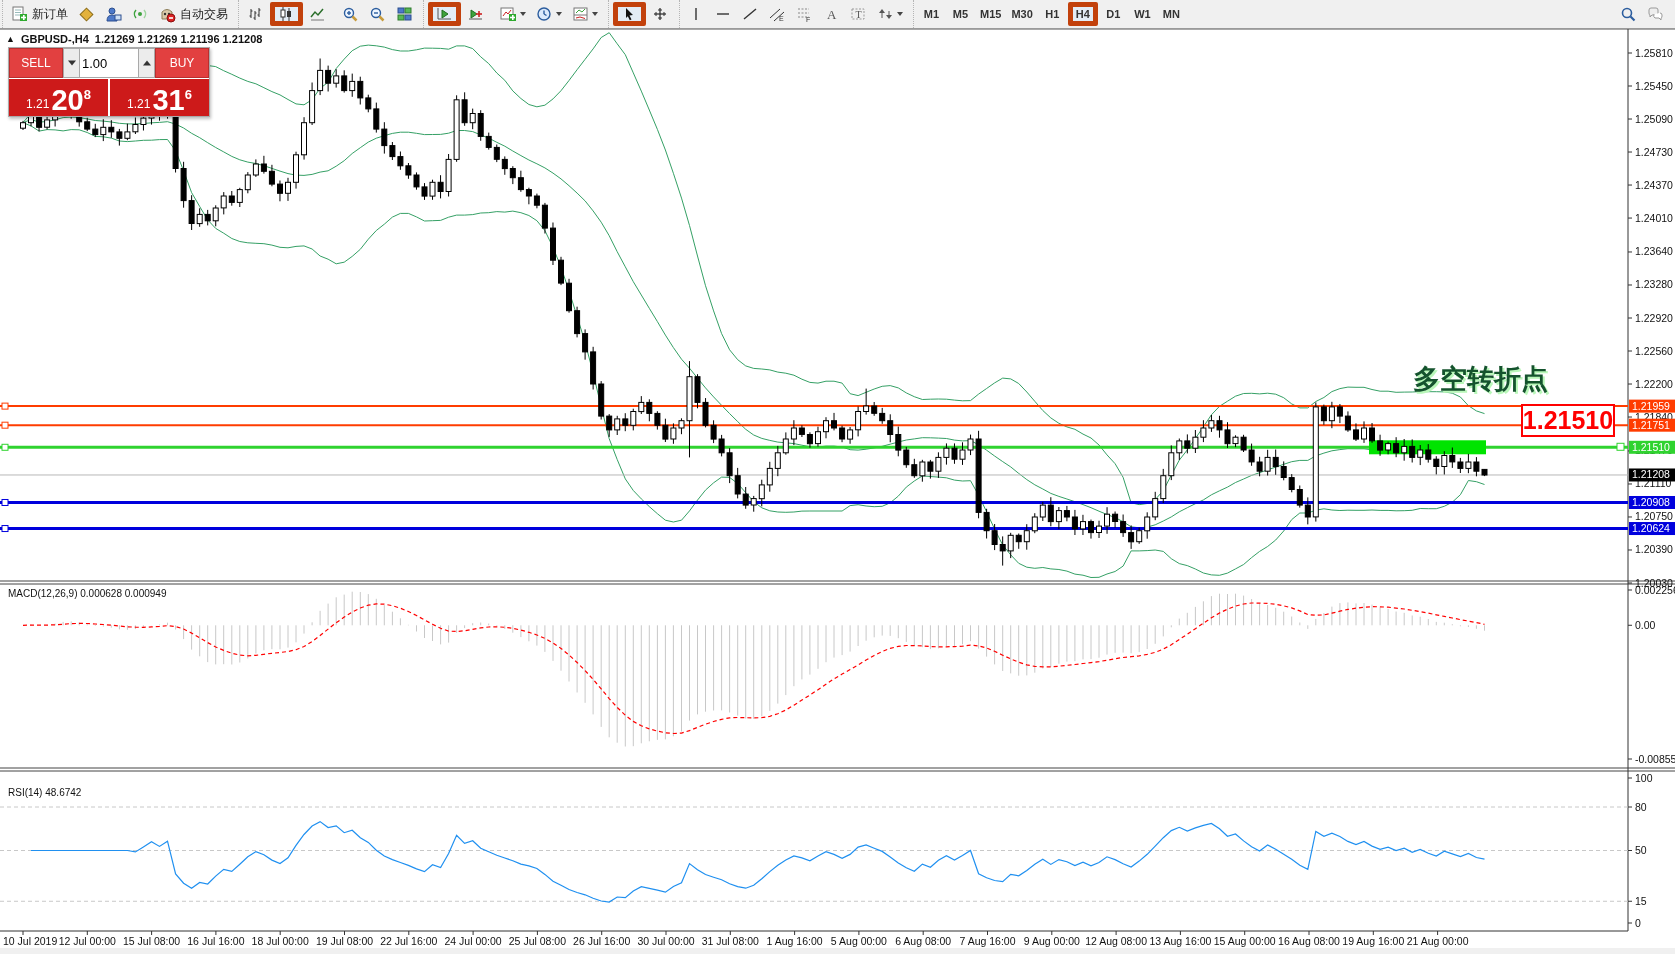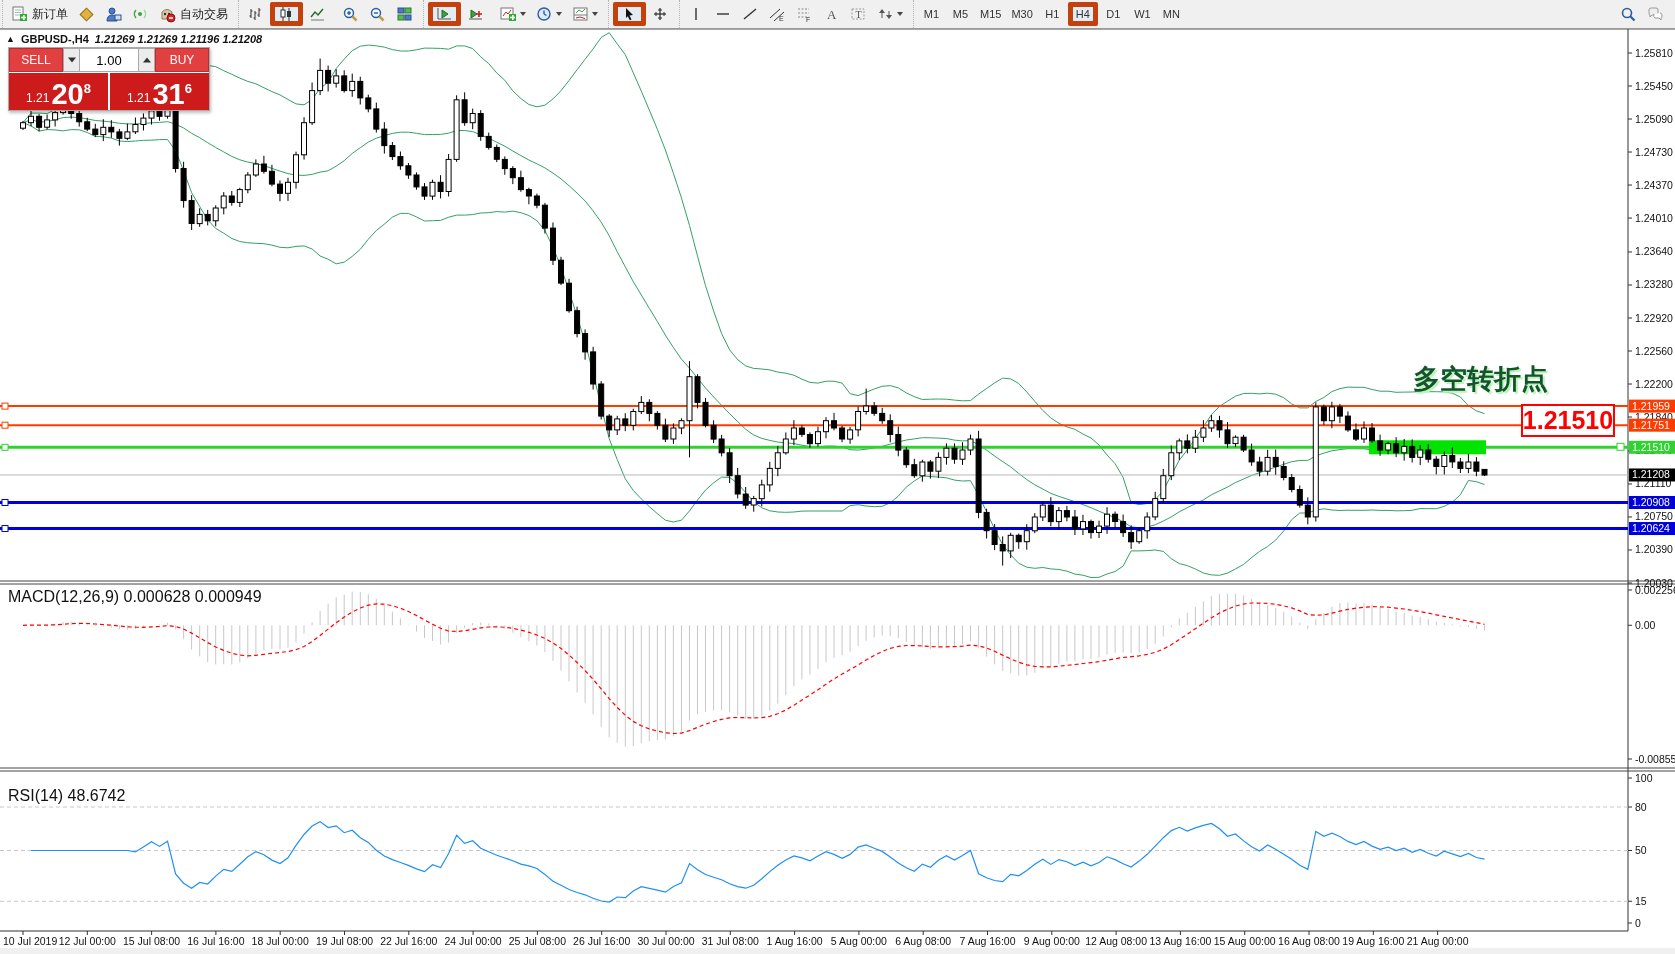--- a/index.html
+++ b/index.html
@@ -11,56 +11,56 @@
   .tb-group{display:flex;align-items:center;height:28px;padding:0 3px;}
   .tb-group.grip{border-left:1px dotted #b5b5b5;margin-left:2px;}
   .tb-btn{display:flex;align-items:center;height:24px;min-width:24px;padding:0 3px;margin:8px 1px;
     border:1px solid transparent;background:transparent;border-radius:2px;cursor:default;
     font-family:"Liberation Sans",sans-serif;font-size:12px;color:#222;}
   .tb-btn.pressed{background:#e3ecf5;border:5px solid #c2410c;}
   .tb-btn .lbl{margin-left:4px;white-space:nowrap;}
   .tb-btn .caret{margin-left:3px;width:0;height:0;border-left:3.5px solid transparent;
     border-right:3.5px solid transparent;border-top:4px solid #444;}
   .tb-btn svg{display:block;}
-  .tb-tf{font-size:11px;font-weight:normal;color:#333;min-width:27px;justify-content:center;}
+  .tb-tf{font-size:11px;font-weight:bold;color:#333;min-width:27px;justify-content:center;}
   #tb-right{margin-left:auto;display:flex;align-items:center;padding-right:6px;}
 
   
   #chartsvg{position:absolute;left:0;top:0;z-index:1;}
   #symbol-header{position:absolute;left:6px;top:33px;z-index:10;font-size:11px;font-weight:bold;
     color:#111;display:flex;align-items:center;gap:6px;}
   #symbol-header .tri{font-size:9px;}
-  #symbol-header .vals{font-weight:bold;font-style:italic;}
+  #symbol-header .vals{font-weight:bold;}
 
   
   #trade-panel{position:absolute;left:8px;top:47px;width:200px;z-index:10;
     border:1px solid #aaa;background:#f5f5f5;box-shadow:1px 2px 3px rgba(0,0,0,.25);}
-  .tp-row{display:flex;height:24px;}
+  .tp-row{display:flex;height:30px;}
   .tp-sell-btn,.tp-buy-btn{flex:0 0 54px;background:#e24040;color:#fff;border:1px solid #b92f2f;
     font-size:12px;font-family:"Liberation Sans",sans-serif;}
   .tp-spin{flex:0 0 17px;background:#ececec;border:1px solid #a9a9a9;position:relative;padding:0;}
   .tp-spin i{position:absolute;left:50%;top:50%;transform:translate(-50%,-50%);width:0;height:0;}
   .tp-spin.down i{border-left:4px solid transparent;border-right:4px solid transparent;border-top:5px solid #333;}
   .tp-spin.up i{border-left:4px solid transparent;border-right:4px solid transparent;border-bottom:5px solid #333;}
-  .tp-vol{flex:1;border:1px solid #a9a9a9;border-left:none;border-right:none;text-align:center;
+  .tp-vol{flex:1;border:1px solid #a9a9a9;border-left:none;border-right:none;text-align:left;
     font-size:13px;font-family:"Liberation Sans",sans-serif;background:#fff;min-width:0;}
   .tp-prices{display:flex;height:37px;background:#fff;gap:2px;padding-top:1px;}
   .tp-price{flex:1;background:#cd1a1a;color:#fff;display:flex;align-items:flex-end;
     justify-content:center;padding-bottom:3px;cursor:default;}
   .tp-price .sm{font-size:12px;font-weight:normal;margin-right:2px;line-height:1;padding-bottom:3px;}
   .tp-price .big{font-size:29px;font-weight:bold;line-height:0.85;}
   .tp-price .sup{font-size:13px;font-weight:bold;line-height:1;position:relative;top:-12px;}
 
   
   #price-callout{position:absolute;left:1521px;top:404px;width:90px;height:29px;z-index:9;
     border:2px solid #ff0000;background:#fff;color:#ff0000;font-size:25px;font-weight:bold;
     display:flex;align-items:center;justify-content:center;letter-spacing:0px;line-height:1;}
   #turning-point{position:absolute;left:1413px;top:366px;z-index:9;font-size:27px;font-weight:bold;
     color:#14532d;text-shadow:2px 2px 0 #b9f7b9;white-space:nowrap;line-height:1;}
-  .pane-label{position:absolute;z-index:9;font-size:16px;color:#111;}
+  .pane-label{position:absolute;z-index:9;font-size:10px;color:#111;}
   #macd-label{left:8px;top:588px;}
   #rsi-label{left:8px;top:774px;margin-top:13px;}
 </style>
 </head>
 <body>
 <div id="stage">
 
 <div id="chartsvg"><svg width="1675" height="954" xmlns="http://www.w3.org/2000/svg" font-family="Liberation Sans,sans-serif">
         <rect x="0" y="0" width="1675" height="954" fill="#ffffff"></rect>
         <rect x="0" y="948" width="1675" height="6" fill="#f0f0f0"></rect>

